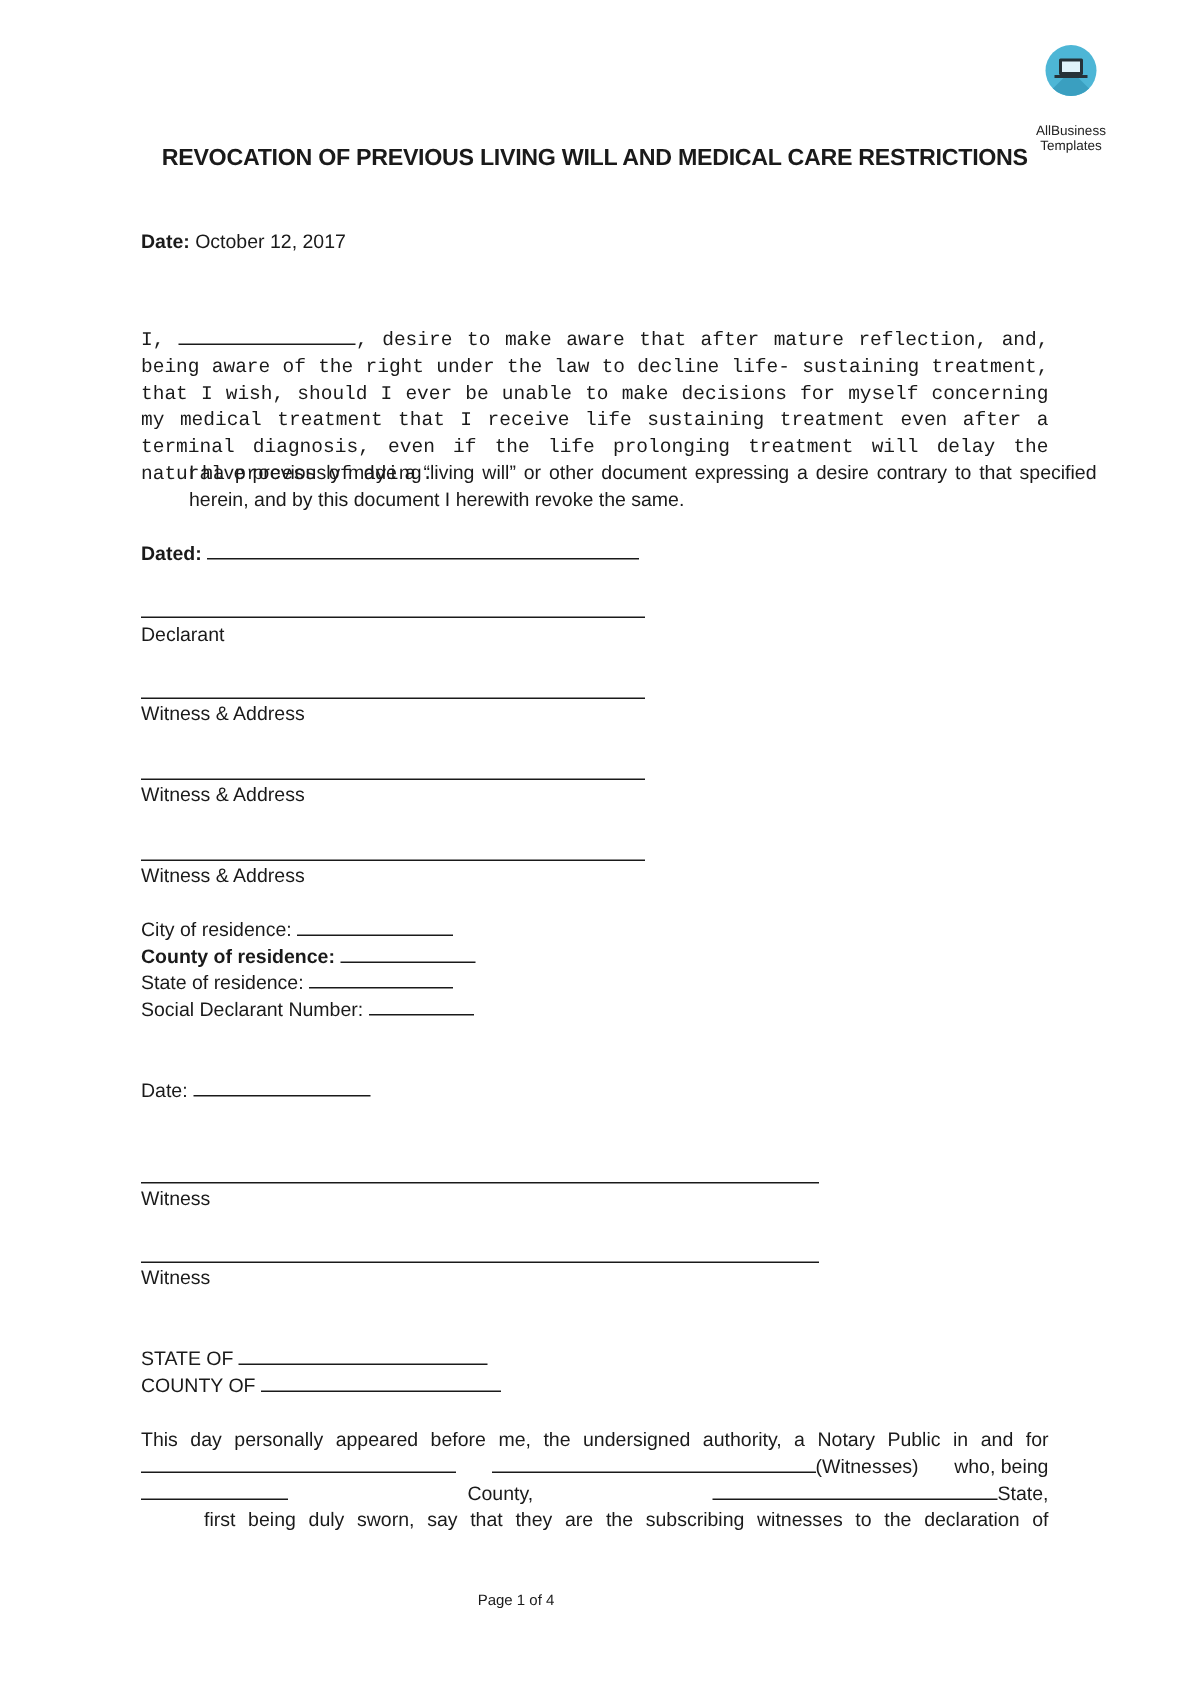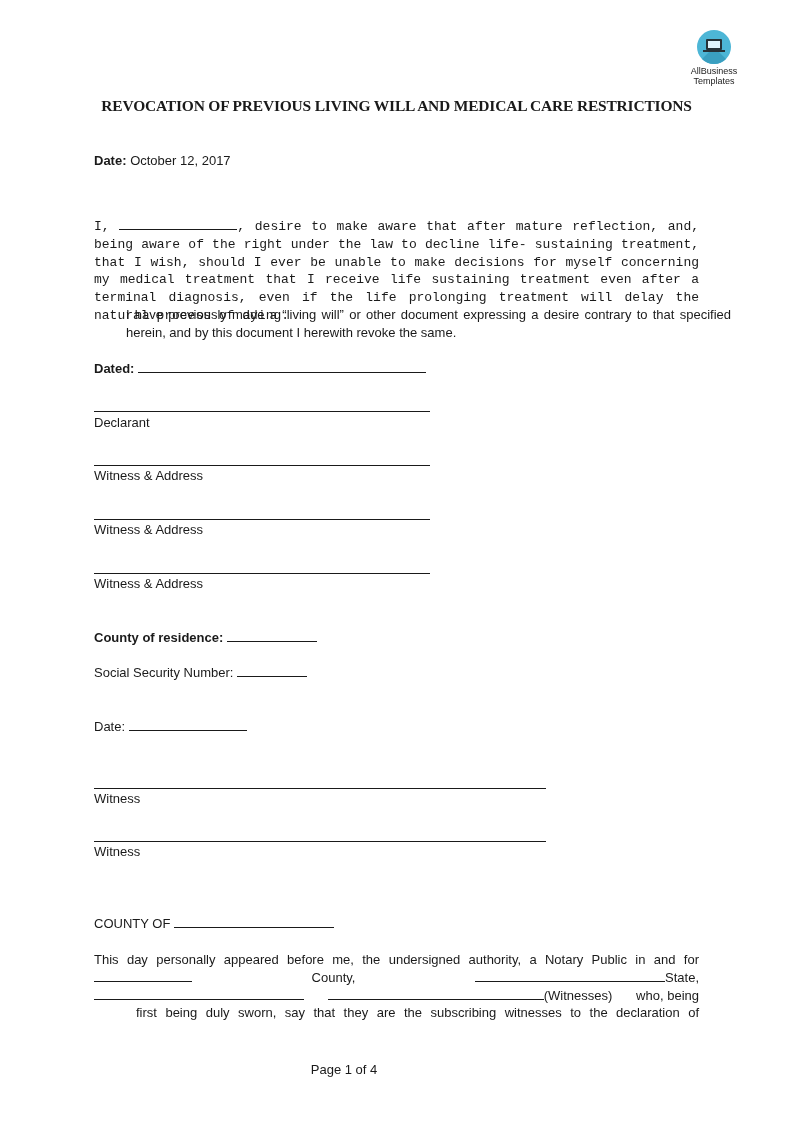--- a/index.html
+++ b/index.html
@@ -9,33 +9,33 @@
 
   .logo { position: absolute; left: 680px; top: 30px; width: 68px; text-align: center; }
   .logo-circle { width: 34px; height: 34px; border-radius: 50%; background: #4db6d6;
                  margin: 0 auto; position: relative; overflow: hidden; }
   .logo-circle .shadow { position: absolute; left: 17px; top: 17px; width: 30px; height: 30px;
                  background: #3a9fc0; transform: rotate(45deg); transform-origin: 0 0; }
   .logo-circle .screen { position: absolute; left: 9px; top: 9px; width: 16px; height: 11px;
                  background: #263238; border-radius: 1px; }
   .logo-circle .screen-inner { position: absolute; left: 2px; top: 2px; width: 12px; height: 7px; background: #dff3fb; }
   .logo-circle .base { position: absolute; left: 6px; top: 20px; width: 22px; height: 2px; background: #263238; }
-  .logo-text { font-size: 9px; line-height: 10px; color: #222; margin-top: 2px; }
+  .logo-text { font-size: 9px; line-height: 10px; color: #222; margin-top: 18px; }
 
   .title { position: absolute; left: 0; width: 793px; top: 97px; text-align: center;
-           font-weight: bold; font-size: 15.5px; letter-spacing: -0.2px; font-family: Liberation Serif, serif; }
+           font-weight: bold; font-size: 15.5px; letter-spacing: -0.2px; }
 
   .line { position: absolute; left: 94px; font-size: 13px; line-height: 18px; white-space: nowrap; }
   .para { position: absolute; left: 94px; width: 605px; font-size: 13px; line-height: 17.8px; text-align: justify; }
   .bold { font-weight: bold; }
   .rule { position: absolute; left: 94px; height: 0; border-top: 1px solid #1a1a1a; }
   .blank { display: inline-block; border-bottom: 1px solid #1a1a1a; height: 12px; vertical-align: baseline; }
 
   .notary .row { display: flex; justify-content: space-between; align-items: baseline; }
-  .footer { position: absolute; left: 0; width: 688px; top: 1062px; text-align: center; font-size: 13px; }
+  .footer { position: absolute; left: 0; width: 688px; top: 1062px; text-align: center; font-size: 10px; }
 </style>
 </head>
 <body>
 
 <div class="page">
 
   <div class="logo">
     <div class="logo-circle">
       <div class="shadow"></div>
       <div class="screen">
@@ -72,54 +72,66 @@
 
   <div class="rule" style="top:465px; width:336px;"></div>
   <div class="line" style="top:467px;">Witness &amp; Address</div>
 
   <div class="rule" style="top:519px; width:336px;"></div>
   <div class="line" style="top:521px;">Witness &amp; Address</div>
 
   <div class="rule" style="top:573px; width:336px;"></div>
   <div class="line" style="top:575px;">Witness &amp; Address</div>
 
+  <div class="line" style="top:611px;">
+    <span>City of residence:</span>
+    <span class="blank" style="width:104px;"></span>
+  </div>
   <div class="line" style="top:629px;font-weight:bold;">
     <span>County of residence:</span>
     <span class="blank" style="width:90px;"></span>
   </div>
+  <div class="line" style="top:646px;">
+    <span>State of residence:</span>
+    <span class="blank" style="width:96px;"></span>
+  </div>
   <div class="line" style="top:664px;">
-    <span>Social Security Number:</span>
+    <span>Social Declarant Number:</span>
     <span class="blank" style="width:70px;"></span>
   </div>
 
   <div class="line" style="top:718px;">
     <span>Date:</span>
     <span class="blank" style="width:118px;"></span>
   </div>
 
   <div class="rule" style="top:788px; width:452px;"></div>
   <div class="line" style="top:790px;">Witness</div>
 
   <div class="rule" style="top:841px; width:452px;"></div>
   <div class="line" style="top:843px;">Witness</div>
 
+  <div class="line" style="top:897px;">
+    <span>STATE OF</span>
+    <span class="blank" style="width:166px;"></span>
+  </div>
   <div class="line" style="top:915px;">
     <span>COUNTY OF</span>
     <span class="blank" style="width:160px;"></span>
   </div>
 
   <div class="para notary" style="top:951px;">
     <div style="text-align-last: justify;">This day personally appeared before me, the undersigned authority, a Notary Public in and for</div>
     <div class="row">
+      <span class="blank" style="width:210px;"></span>
+      <span><span class="blank" style="width:216px;"></span><span>(Witnesses)</span></span>
+      <span>who,  being</span>
+    </div>
+    <div class="row">
       <span class="blank" style="width:98px;"></span>
       <span>County,</span>
       <span><span class="blank" style="width:190px;"></span><span>State,</span></span>
-    </div>
-    <div class="row">
-      <span class="blank" style="width:210px;"></span>
-      <span><span class="blank" style="width:216px;"></span><span>(Witnesses)</span></span>
-      <span>who,  being</span>
     </div>
     <div style="text-align-last: justify; margin-left: 42px;">first being duly sworn, say that they are the subscribing witnesses to the declaration of</div>
   </div>
 
   <div class="footer">Page 1 of 4</div>
 </div>
 
 </body></html>

